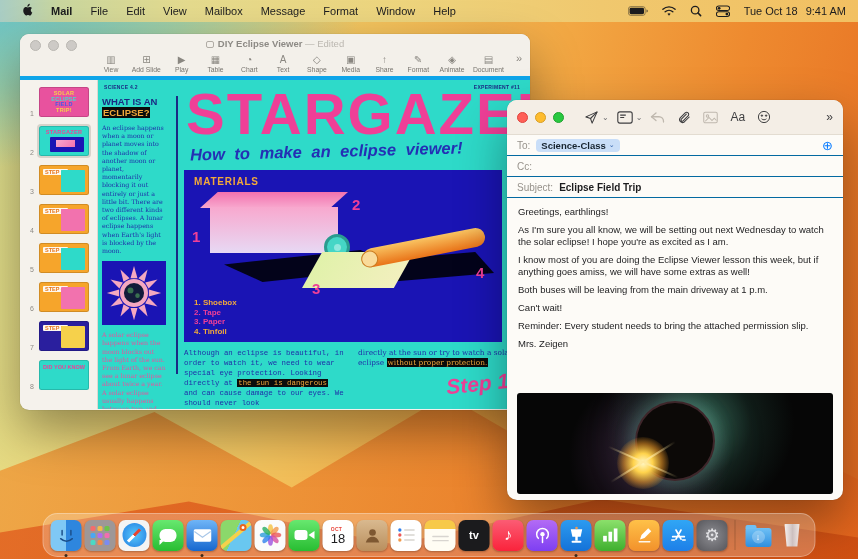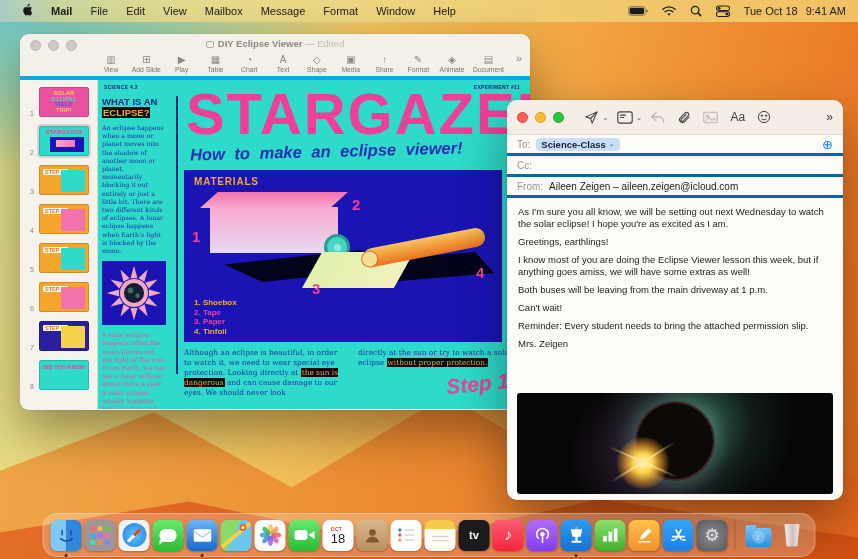--- a/index.html
+++ b/index.html
@@ -88,35 +88,35 @@
   #shadow-foil { left:185px; top:64px; width:125px; height:30px; clip-path:polygon(0 30%,85% 0,100% 70%,15% 100%); }
   #shoebox-lid { position:absolute; left:16px; top:4px; width:148px; height:16px; background:linear-gradient(180deg,#F272AE,#F8A8CE); clip-path:polygon(12% 0,100% 0,88% 100%,0 100%); }
   #shoebox-body { position:absolute; left:26px; top:19px; width:128px; height:46px; background:linear-gradient(180deg,#F8A8CE,#E7D9F4); }
   #tape { position:absolute; left:140px; top:46px; width:26px; height:26px; border-radius:50%; background:#45D6C6; border:3px solid #2A9C8F; }
   #tape::after { content:''; position:absolute; left:7px; top:7px; width:7px; height:7px; border-radius:50%; background:#8FE8DE; }
   #paper { position:absolute; left:118px; top:64px; width:112px; height:36px; background:linear-gradient(120deg,#DDF2A6,#F6EFC2); clip-path:polygon(18% 0,100% 0,82% 100%,0 100%); }
   #foil { position:absolute; left:178px; top:50px; width:124px; height:19px; border-radius:10px; background:linear-gradient(180deg,#F9C462,#E97318); transform:rotate(-11deg); }
   #foil::before { content:''; position:absolute; left:-2px; top:2px; width:15px; height:15px; border-radius:50%; background:#F9DB9A; border:1px solid #C97A1E; }
   #m-list { position:absolute; left:10px; bottom:6px; font-size:8px; font-weight:bold; line-height:9.5px; }
   .caution { position:absolute; top:268px; width:160px; font-family:"DejaVu Serif",serif; font-size:7.4px; line-height:10px; color:#1F2FA8; }
-  #caution-l { left:86px; } #caution-r { left:260px; width:158px; }
+  #caution-l { left:86px;font-family:Liberation Mono, monospace; } #caution-r { left:260px; width:158px; }
   .caution .hl { background:#0B0B0B; color:#F2A93B; padding:0 1px; }
   #step1 { position:absolute; left:348px; top:290px; color:#EF3F97; font-size:21px; font-weight:bold; font-style:italic; transform:rotate(-6deg); white-space:nowrap; }
   #step1-arrow { display:inline-block; width:34px; height:9px; margin-left:6px; background:#EF3F97; clip-path:polygon(0 50%,30% 0,100% 28%,100% 72%,30% 100%); transform:rotate(-10deg); }
 
   
   #mailwin { left:507px; top:100px; width:336px; height:400px; background:#FDFBF7; border-radius:10px; overflow:hidden; }
   #mail-toolbar { position:relative; height:35px; background:#F4EEE6; border-bottom:1px solid #E3DCD1; display:flex; align-items:center; padding:0 10px; }
   #mail-toolbar .traffic { margin-right:14px; }
   .mt-ic { display:flex; align-items:center; justify-content:center; margin:0 6px; color:#3e3e40; }
   .mt-ic.dis { color:#BFB8AE; }
   .mt-chev { font-size:8px; color:#6e6e70; margin:0 2px 0 -3px; }
   .mt-aa { font-size:12px; font-weight:500; }
   #mt-more { margin-left:auto; font-size:12px; color:#3e3e40; }
-  .mrow { display:flex; align-items:center; height:21px; padding:0 10px; border-bottom:3px solid #0369a1; font-size:10px; }
+  .mrow { display:flex; align-items:center; height:21px; padding:0 10px; border-bottom:1px solid #0369a1; font-size:10px; }
   .mlabel { color:#97928B; }
   .mval { margin-left:6px; color:#1d1d1f; }
   .bold { font-weight:bold; }
   #to-token { margin-left:6px; background:#C9DEF8; border-radius:4px; padding:1px 5px; font-size:9.5px; font-weight:bold; color:#16232E; display:flex; align-items:center; gap:3px; }
   #to-token .tv { font-size:7px; color:#4a76b8; }
   #to-plus { margin-left:auto; color:#0A7CFF; font-size:13px; line-height:13px; }
   #size-row .mlabel2 { color:#97928B; }
   #img-size-group { margin-left:auto; display:flex; align-items:center; gap:5px; }
   #img-size-select { display:flex; align-items:center; gap:5px; background:#fff; border:1px solid #D5CFC6; border-radius:5px; padding:1px 2px 1px 7px; font-size:9px; color:#1d1d1f; }
   #img-size-select .steppers { width:11px; height:13px; background:#0A7CFF; border-radius:3px; display:flex; flex-direction:column; align-items:center; justify-content:center; gap:1px; }
@@ -468,27 +468,27 @@
       <span id="to-token">
           <span>Science-Class</span>
           <span class="tv">⌄</span>
         </span>
       <span id="to-plus">⊕</span>
     </div>
     <div class="mrow">
       <span class="mlabel">Cc:</span>
     </div>
     <div class="mrow">
-      <span class="mlabel">From:</span>
-      <span class="mval">Aileen Zeigen – aileen.zeigen@icloud.com</span>
+      <span class="mlabel">Subject:</span>
+      <span class="mval bold">Eclipse Field Trip</span>
     </div>
 
     <div id="mail-body">
+        <p>Greetings, earthlings!</p>
         <p>As I'm sure you all know, we will be setting out next Wednesday to watch the solar eclipse! I hope you're as excited as I am.</p>
-        <p>Greetings, earthlings!</p>
         <p>I know most of you are doing the Eclipse Viewer lesson this week, but if anything goes amiss, we will have some extras as well!</p>
         <p>Both buses will be leaving from the main driveway at 1 p.m.</p>
         <p>Can't wait!</p>
         <p>Reminder: Every student needs to bring the attached permission slip.</p>
         <p class="sig">Mrs. Zeigen</p>
       </div>
 
     <div id="mail-photo">
       <div id="moon"></div>
       <div id="burst"></div>

